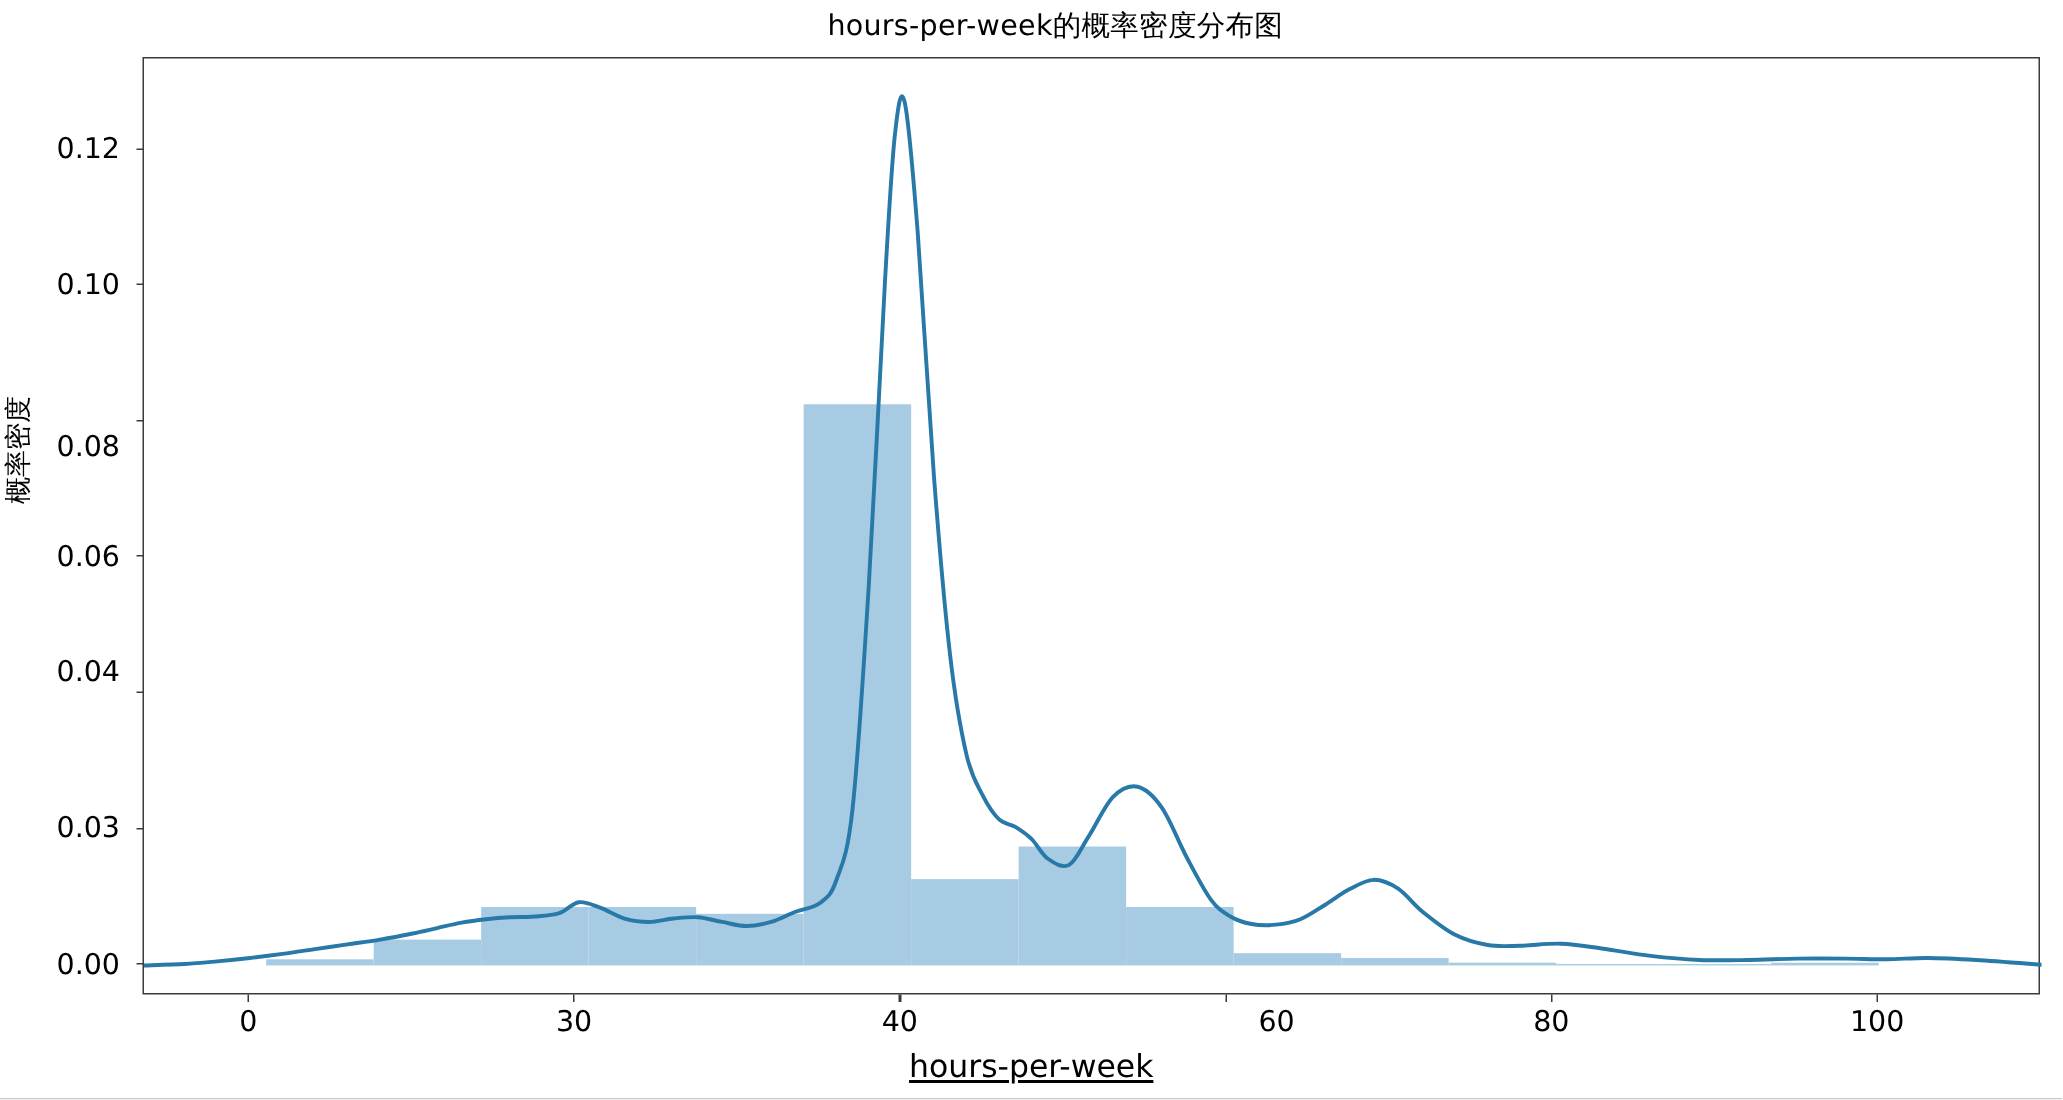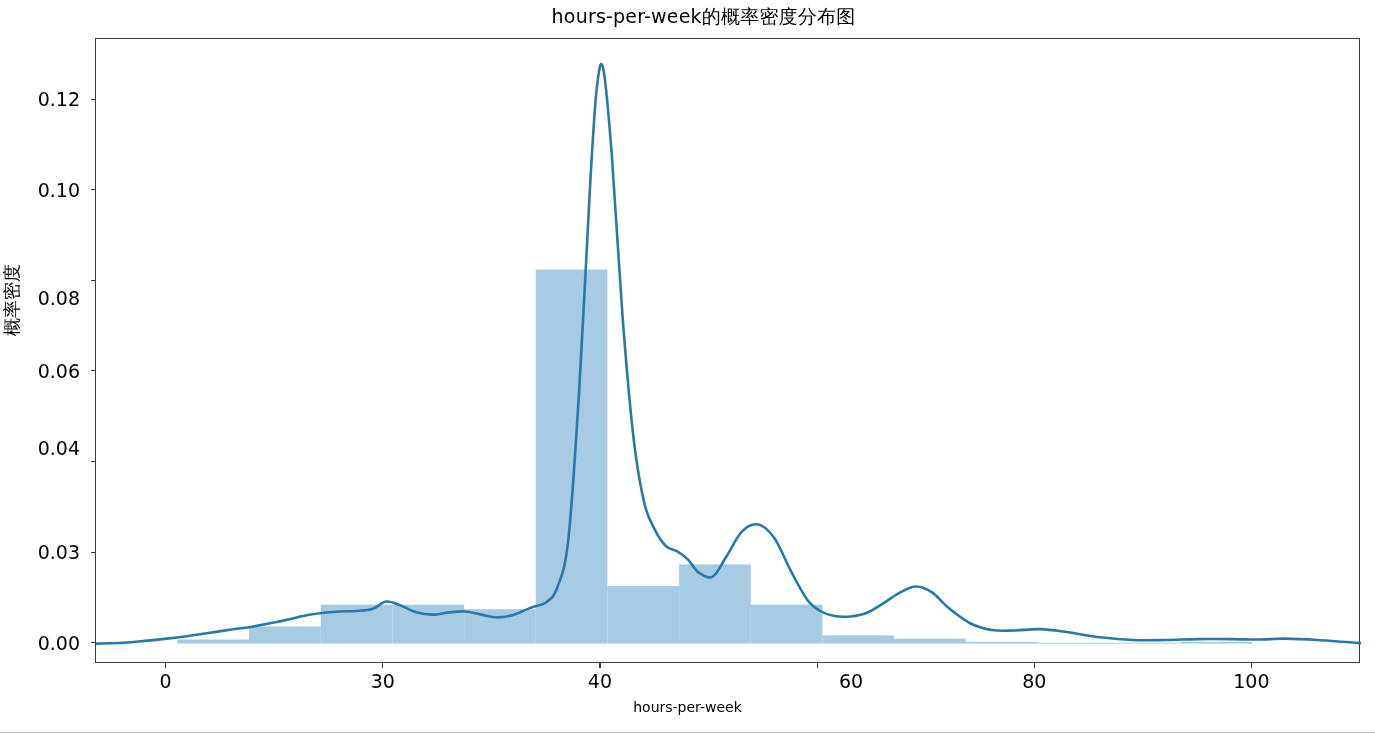--- a/index.html
+++ b/index.html
@@ -91,22 +91,23 @@
     width: 1.1px;
     height: 5px;
     background: #3b3b3b;
   }
   #xlabel {
     position: absolute;
     left: 0;
     top: 699px;
     width: 1375px;
     text-align: center;
-    font-size: 14px;
+    font-size: 21px;
     color: #000000;
+    text-decoration: underline;
   }
   #ylabel {
     position: absolute;
     left: -88px;
     top: 288px;
     width: 200px;
     text-align: center;
     font-size: 18px;
     color: #000000;
     transform: rotate(-90deg);

